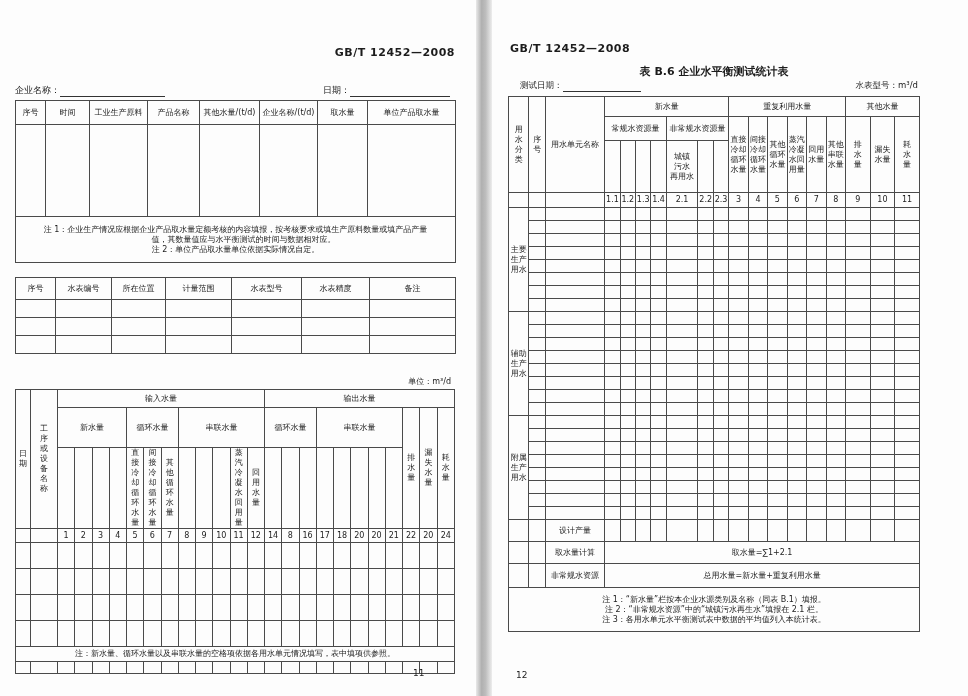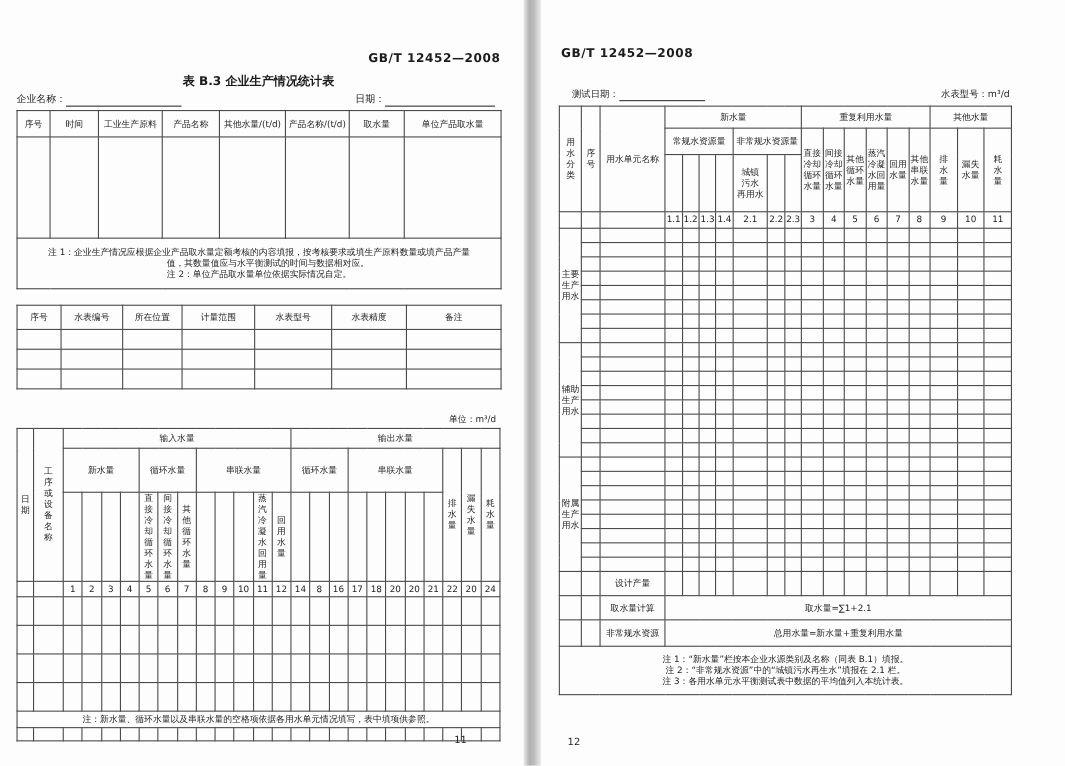--- a/index.html
+++ b/index.html
@@ -24,21 +24,20 @@
 </style>
 </head>
 <body>
 
 <div class="abs gutter"></div>
 
 <div class="abs" style="left:15px;top:0;width:440px;height:696px;">
 
   <div class="abs doccode" style="top:46px;right:0;">GB/T 12452—2008</div>
 
-  <div class="abs ttl" style="top:66px;left:0;width:440px;">表 B.3  企业生产情况统计表</div>
 
   <div class="abs lbl" style="top:84px;left:0;">
     <span>企业名称：</span><span class="blank" style="width:105px;"></span>
   </div>
   <div class="abs lbl" style="top:84px;left:308px;">
     <span>日期：</span><span class="blank" style="width:100px;"></span>
   </div>
 
   <table class="t abs" style="top:100px;left:0;width:440px;">
     <colgroup>
@@ -51,21 +50,21 @@
         <col style="width:50px">
         <col style="width:88px">
       </colgroup>
     <tbody>
         <tr style="height:24px">
       <td>序号</td>
       <td>时间</td>
       <td>工业生产原料</td>
       <td>产品名称</td>
       <td>其他水量/(t/d)</td>
-      <td>产品名称/(t/d)</td>
+      <td>企业名称/(t/d)</td>
       <td>取水量</td>
       <td>单位产品取水量</td>
     </tr>
     <tr style="height:92px">
           <td></td>
           <td></td>
           <td></td>
           <td></td>
           <td></td>
           <td></td>
@@ -411,20 +410,21 @@
   </tbody>
     </table>
 
   <div class="abs pgnum" style="top:668px;left:398px;">11</div>
 </div>
 
 <div class="abs" style="left:508px;top:0;width:412px;height:696px;">
 
   <div class="abs doccode" style="top:42px;left:2px;">GB/T 12452—2008</div>
 
+  <div class="abs ttl" style="top:64px;left:0;width:412px;">表 B.6  企业水平衡测试统计表</div>
 
   <div class="abs lbl" style="top:80px;left:12px;font-size:8.5px;">
     <span>测试日期：</span><span class="blank" style="width:78px;"></span>
   </div>
   <div class="abs" style="top:80px;right:2px;font-size:8.5px;">水表型号：m³/d</div>
 
   <table class="t abs" style="top:96px;left:0;width:412px;">
     <colgroup>
       <col style="width:20px">
         <col style="width:16px">

